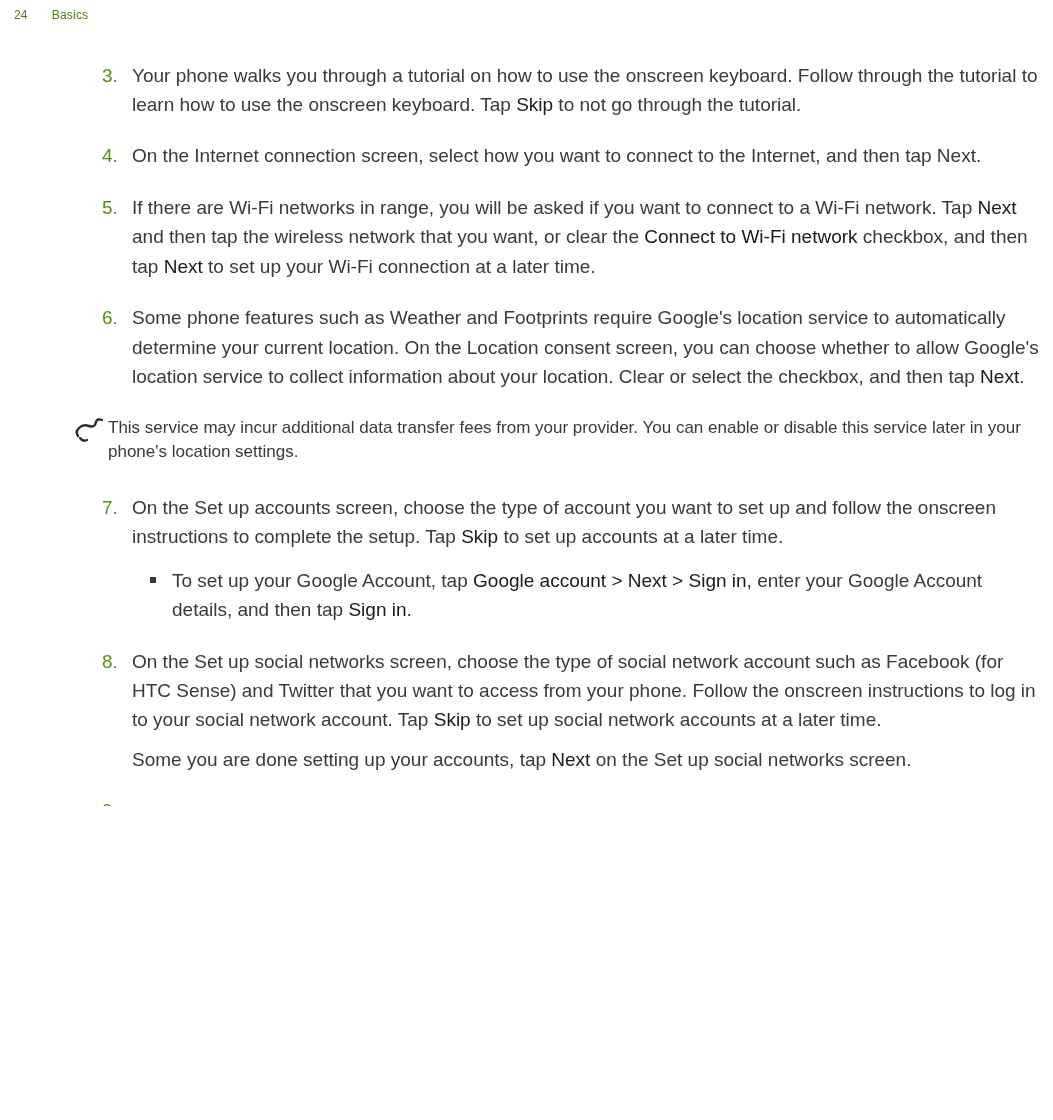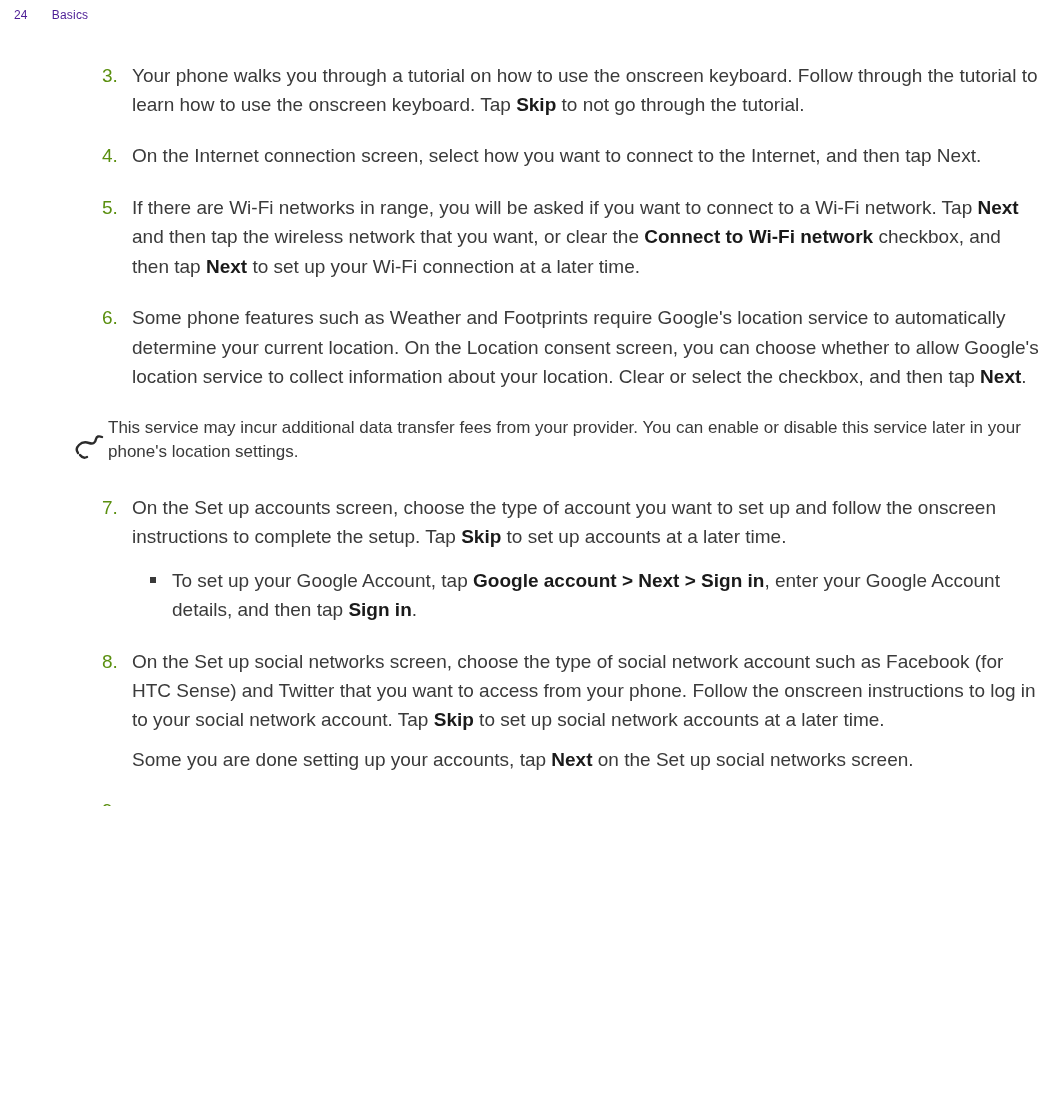--- a/index.html
+++ b/index.html
@@ -16,21 +16,21 @@
       background: #fff;
       width: 1053px;
       padding: 0;
     }
     .header {
       display: flex;
       align-items: center;
       padding: 6px 0 6px 14px;
       font-size: 12px;
       letter-spacing: 0.2px;
-      color: #4c1d95;
+      color: #4d7c0f;
     }
     .header .pnum {
       margin-right: 24px;
     }
     .content {
       padding: 30px 10px 10px 72px;
     }
     ol.steps {
       list-style: none;
       counter-reset: none;
@@ -42,25 +42,25 @@
     }
     ol.steps > li .num {
       position: absolute;
       left: 30px;
       top: 0;
       color: #5a8f0f;
       font-weight: 400;
     }
     .bold {
       color: #1a1a1a;
-      font-weight: 700;
+      font-weight: 400;
     }
     .note-row {
       display: flex;
-      align-items: flex-end;
+      align-items: flex-start;
       margin: 24px 0 28px 0;
       padding-right: 8px;
     }
     .note-icon {
       flex: 0 0 auto;
       width: 34px;
       height: 34px;
       margin-right: 2px;
       margin-top: -2px;
     }

